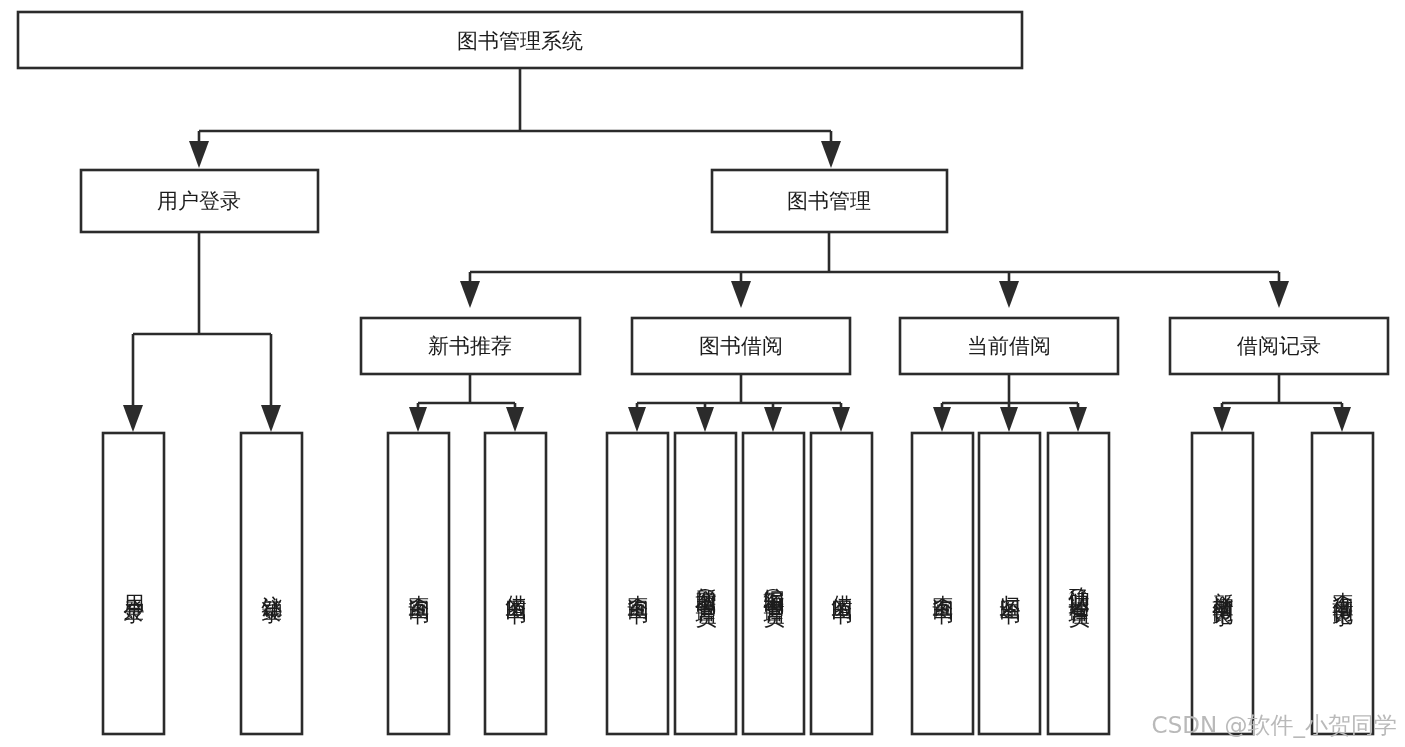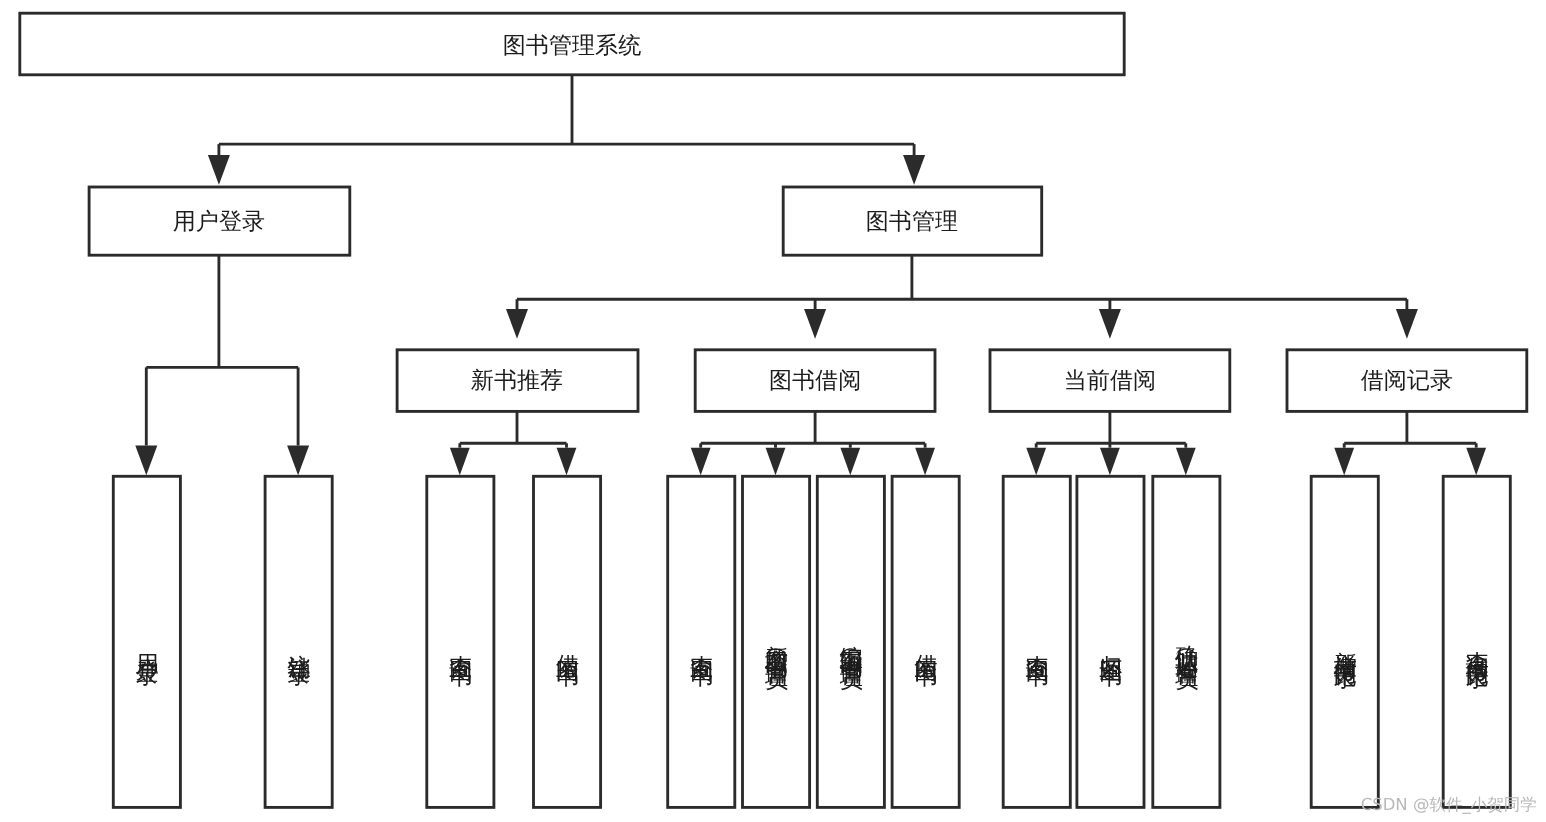--- a/index.html
+++ b/index.html
@@ -62,21 +62,21 @@
     justify-content: center;
     text-align: center;
     white-space: normal;
     pointer-events: none;
   }
   #watermark {
     position: absolute;
     right: 8px;
     bottom: 6px;
     font-family: "DejaVu Sans", "Liberation Sans", sans-serif;
-    font-size: 15px;
+    font-size: 23px;
     color: #b9b9b9;
     white-space: nowrap;
   }
 </style>
 </head>
 <body>
 
 <div id="diagram-root">
 
   <svg id="tree-svg" viewBox="0 0 1405 747">

